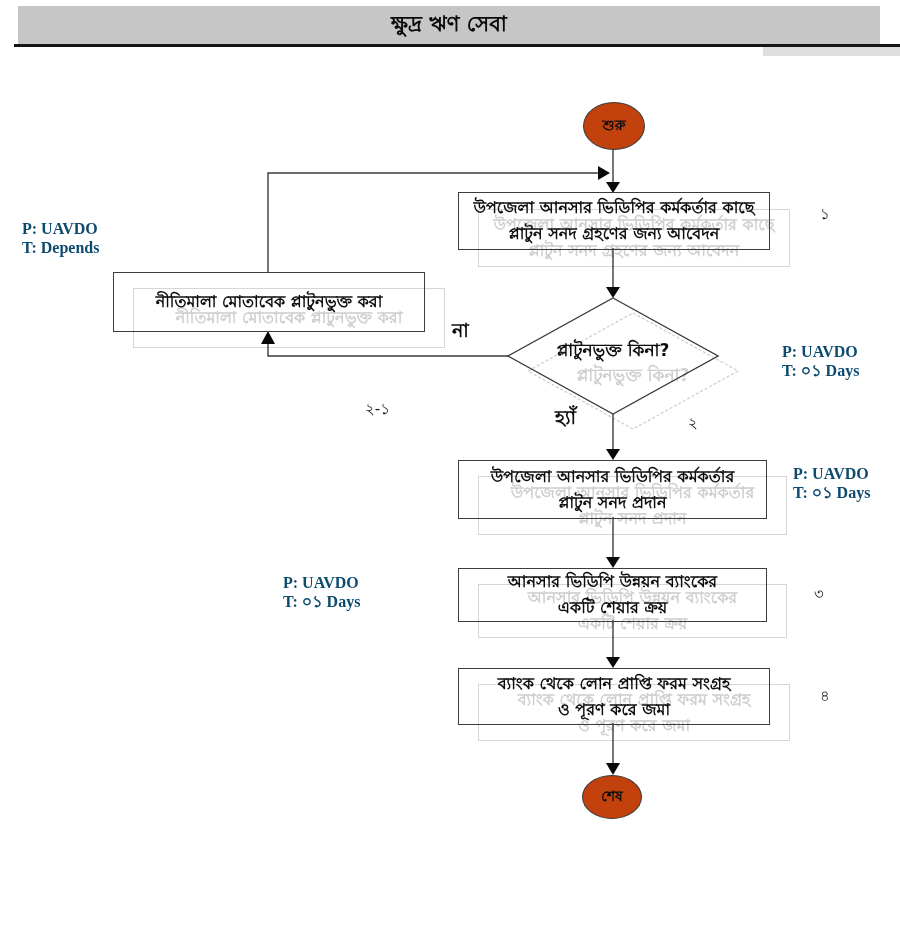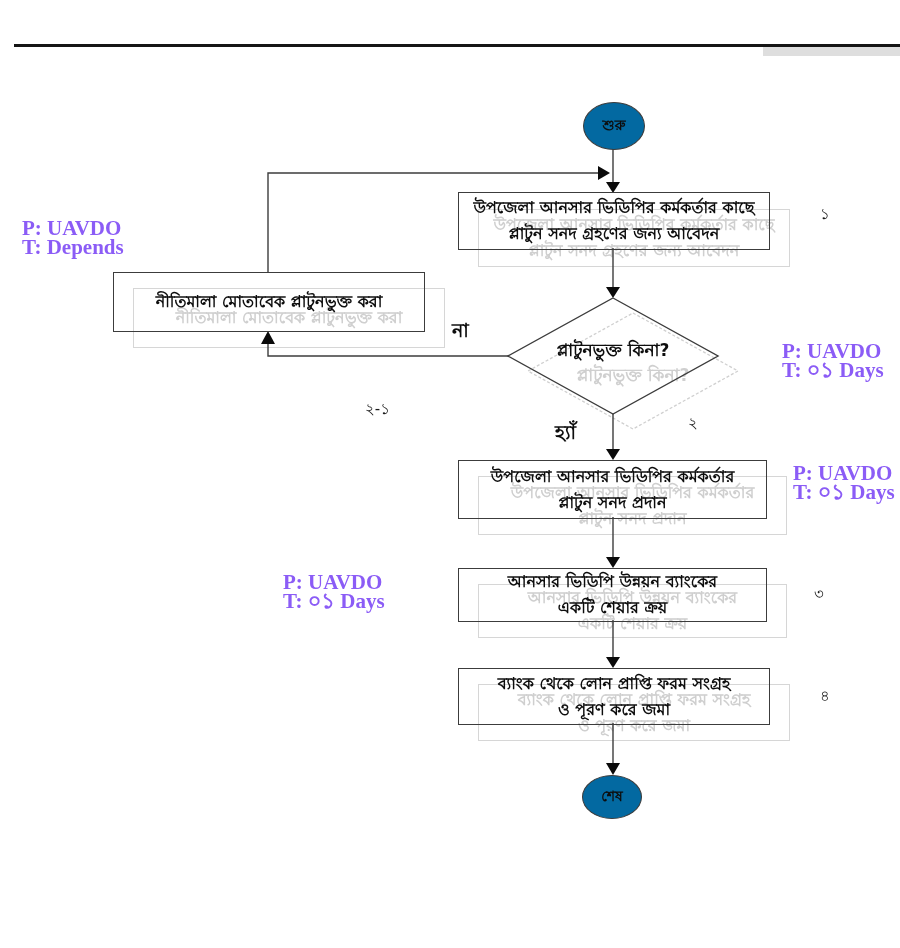--- a/index.html
+++ b/index.html
@@ -15,40 +15,43 @@
   
   .node{position:absolute;border:1.3px solid #3c3c3c;background:transparent;z-index:3;
     display:flex;flex-direction:column;align-items:center;justify-content:center;text-align:center;
     font-weight:bold;font-size:16px;line-height:26px;color:#0d0d0d;}
   .node span{display:block;white-space:nowrap;}
   .ghost-box{position:absolute;border:1.4px solid #d6d6d6;background:transparent;z-index:1;
     display:flex;flex-direction:column;align-items:center;justify-content:center;text-align:center;
     font-weight:bold;font-size:16px;line-height:26px;color:#cfcfcf;}
   .ghost-box span{display:block;white-space:nowrap;}
 
-  .oval{position:absolute;border:1.3px solid #3c3c3c;border-radius:50%;background:#0369a1;z-index:3;
+  .oval{position:absolute;border:1.3px solid #3c3c3c;border-radius:50%;background:#c2410c;z-index:3;
     display:flex;align-items:center;justify-content:center;font-weight:bold;font-size:14px;color:#0d0d0d;}
 
   .dtext{position:absolute;z-index:3;font-weight:bold;font-size:17px;color:#0d0d0d;text-align:center;white-space:nowrap;}
   .dtext-ghost{position:absolute;z-index:1;font-weight:bold;font-size:17px;color:#cfcfcf;text-align:center;white-space:nowrap;}
 
   
   .pt{position:absolute;z-index:4;font-family:"Liberation Serif","DejaVu Serif",serif;font-weight:bold;
-    font-size:21px;line-height:19px;color:#8b5cf6;white-space:nowrap;}
+    font-size:16px;line-height:19px;color:#0c4a6e;white-space:nowrap;}
   .stepno{position:absolute;z-index:4;font-size:15px;color:#1a1a1a;white-space:nowrap;}
   .branch{position:absolute;z-index:4;font-weight:bold;font-size:19px;color:#0d0d0d;white-space:nowrap;}
 
   svg.wires{position:absolute;left:0;top:0;z-index:2;}
   svg.wires *{pointer-events:none;}
 </style>
 </head>
 <body>
 
 <div class="canvas">
 
+  <div class="titlebar">
+    <span>ক্ষুদ্র ঋণ সেবা</span>
+  </div>
   <div class="title-rule"></div>
   <div class="title-ghost"></div>
 
   <div class="ghost-box" style="left:478px;top:209px;width:310px;height:56px;">
     <span>উপজেলা আনসার ভিডিপির কর্মকর্তার কাছে</span>
     <span>প্লাটুন সনদ গ্রহণের জন্য আবেদন</span>
   </div>
   <div class="ghost-box" style="left:133px;top:288px;width:310px;height:58px;">
     <span>নীতিমালা মোতাবেক প্লাটুনভুক্ত করা</span>
   </div>
@@ -148,15 +151,15 @@
     <div>T: ০১ Days</div>
   </div>
 
   <div class="stepno" style="left:820px;top:202px;">১</div>
   <div class="stepno" style="left:688px;top:411px;">২</div>
   <div class="stepno" style="left:365px;top:368px;margin-top:29px;">২-১</div>
   <div class="stepno" style="left:814px;top:582px;">৩</div>
   <div class="stepno" style="left:820px;top:684px;">৪</div>
 
   <div class="branch" style="left:452px;top:316px;">না</div>
-  <div class="branch" style="left:555px;top:418px;">হ্যাঁ</div>
+  <div class="branch" style="left:555px;top:403px;">হ্যাঁ</div>
 
 </div>
 
 </body></html>

